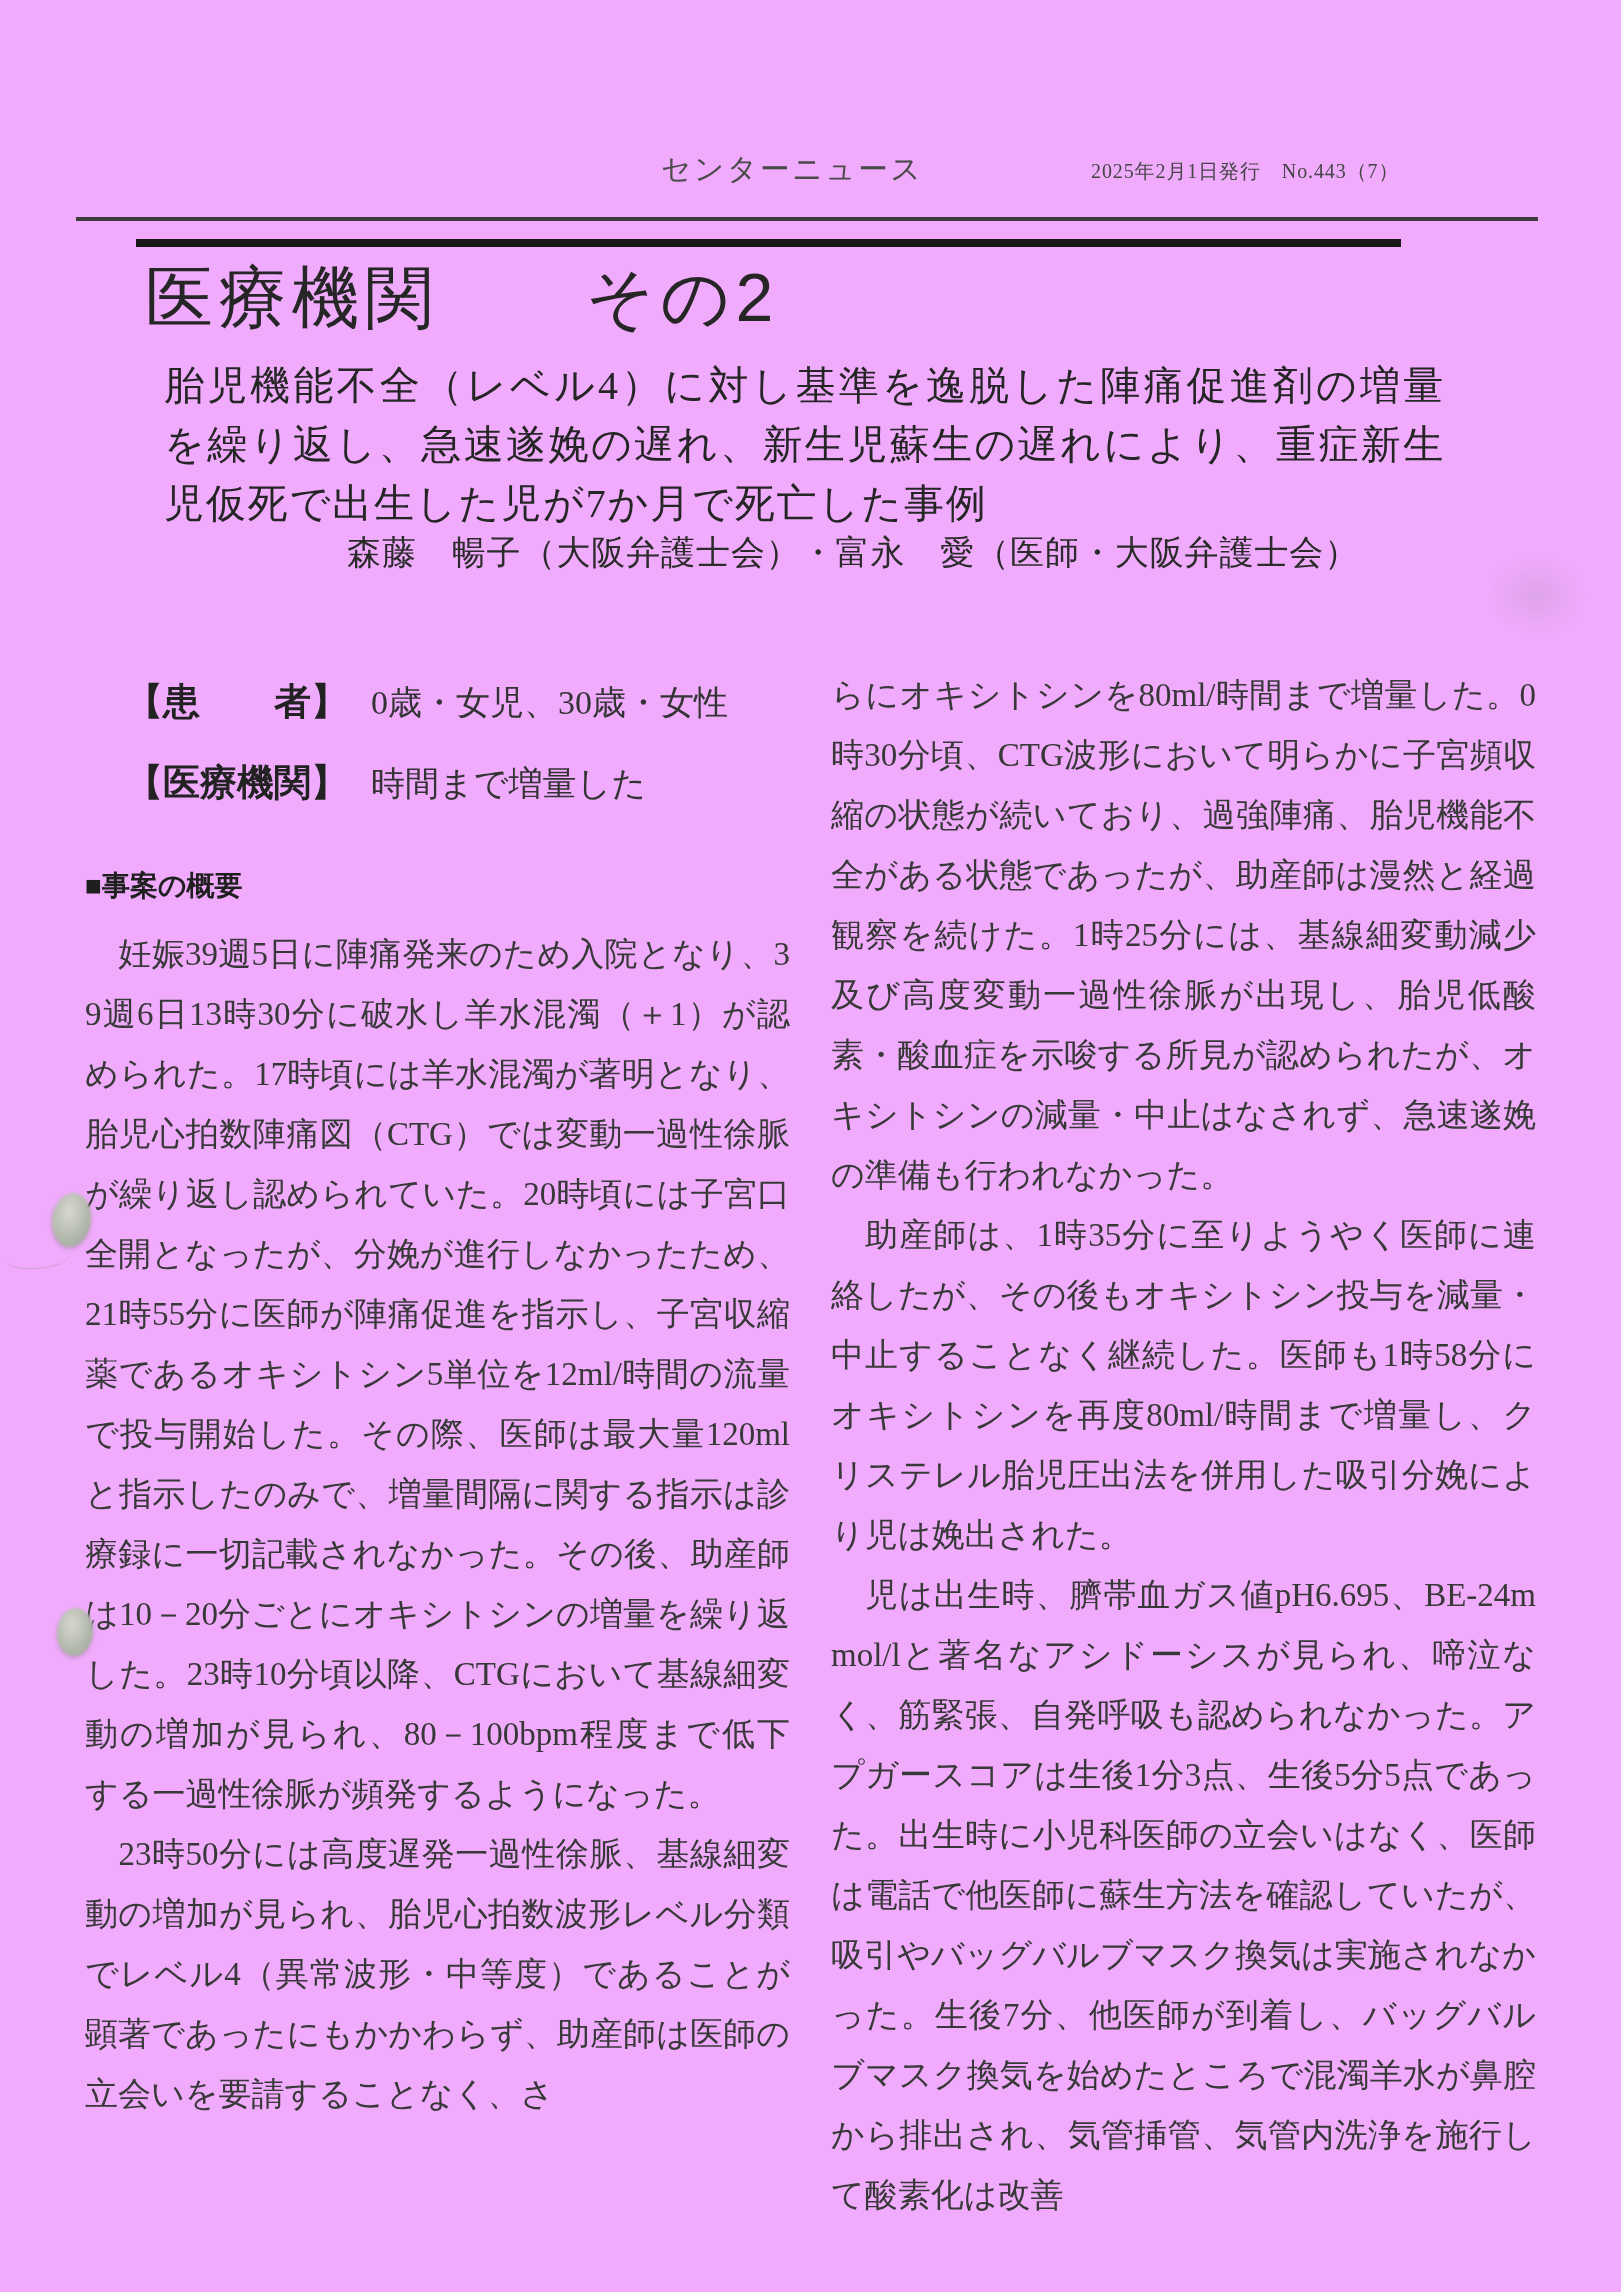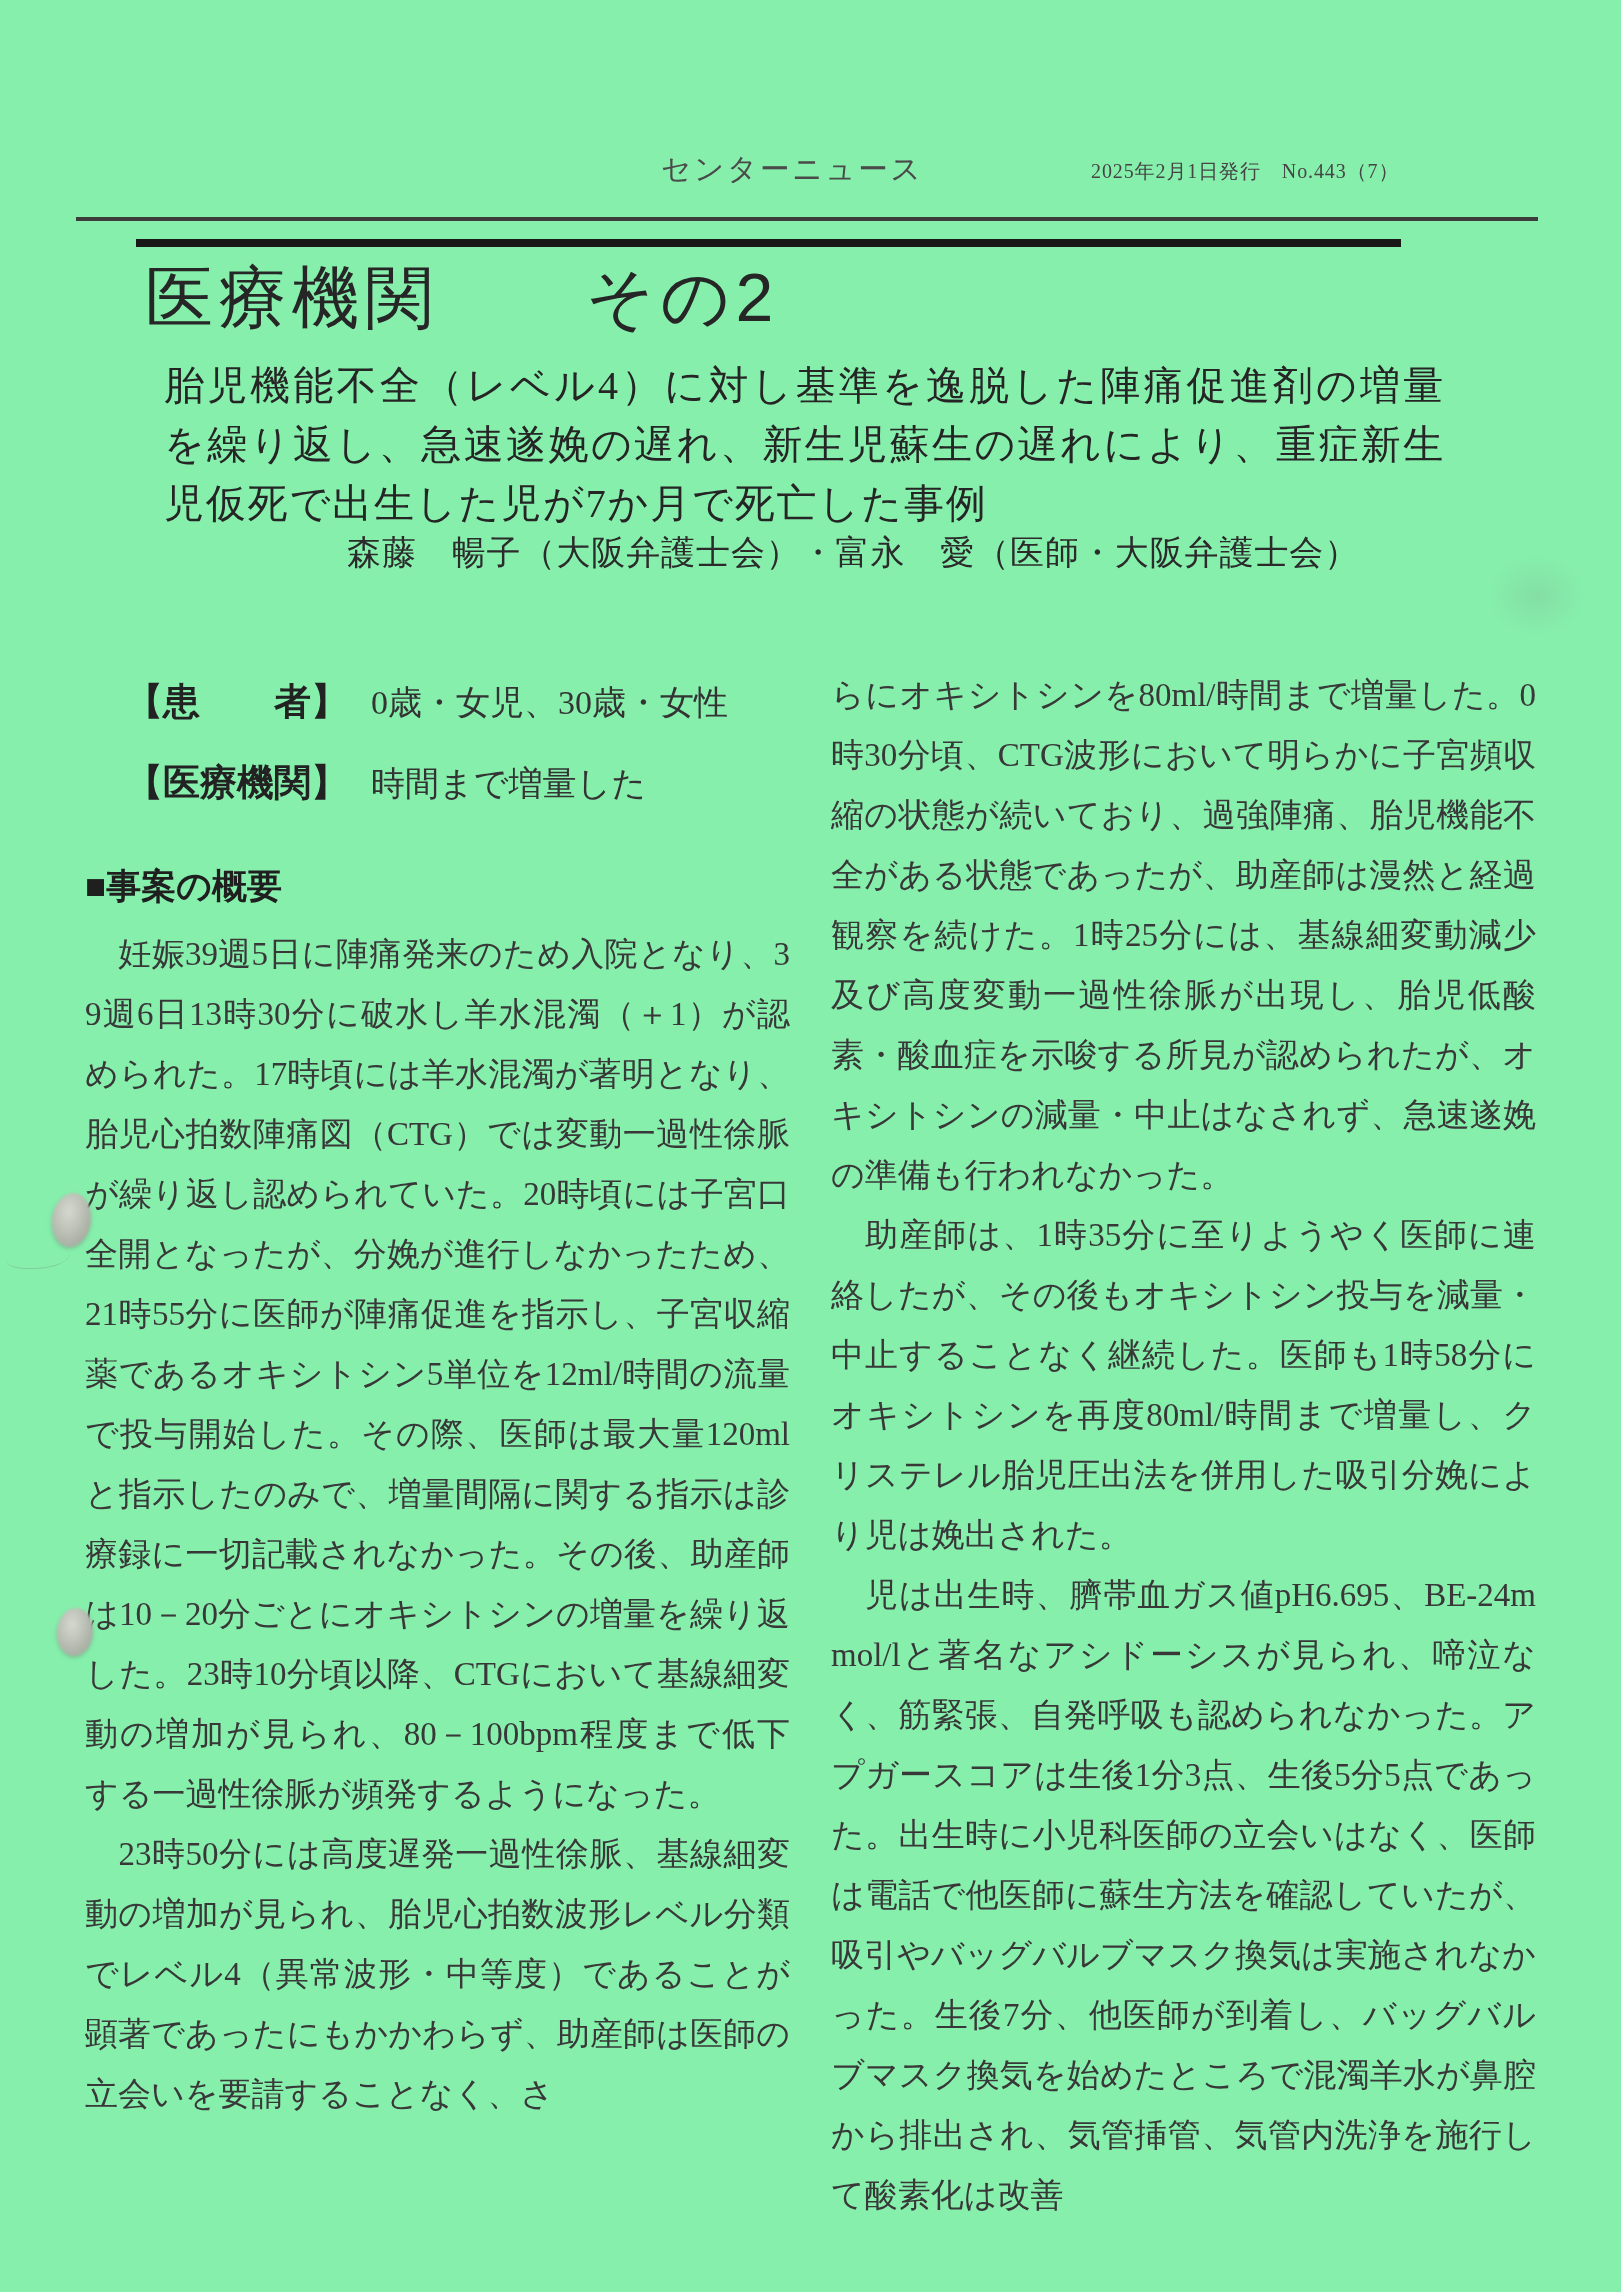--- a/index.html
+++ b/index.html
@@ -1,19 +1,19 @@
 <!DOCTYPE html>
 <html lang="ja" style="font-size:14.3px"><head>
 <meta charset="utf-8">
 <style>
   html,body{margin:0;padding:0;background:#e8e8e6;}
   .page{
     position:relative;
     width:1621px;height:2293px;
-    background:#86efac;
+    background:#f0abfc;
     overflow:hidden;
     font-family:"Liberation Serif", serif;
     color:#383838;
   }
   
   .header-title{
     position:absolute;left:661px;top:149px;
     font-family:"Liberation Sans", sans-serif;
     font-size:29.6px;letter-spacing:2.7px;color:#4a4a4a;
   }
@@ -59,21 +59,21 @@
   .case-label{
     font-family:"Liberation Sans", sans-serif;
     font-weight:700;font-size:37px;color:#222;margin-left:41px;
   }
   .case-value{
     font-size:34px;color:#333;margin-left:23px;
   }
   .section-heading{
     margin-top:38px;
     font-family:"Liberation Sans", sans-serif;
-    font-weight:700;font-size:35px;line-height:41px;color:#1f1f1f;
+    font-weight:700;font-size:28px;line-height:41px;color:#1f1f1f;
   }
   .paras{margin-top:18px;}
   .col-right .paras{margin-top:0;}
   .para{
     margin:0;
     font-size:33px;line-height:60px;
     text-align:justify;text-justify:inter-character;
     word-break:break-all;color:#383838;
   }
   

